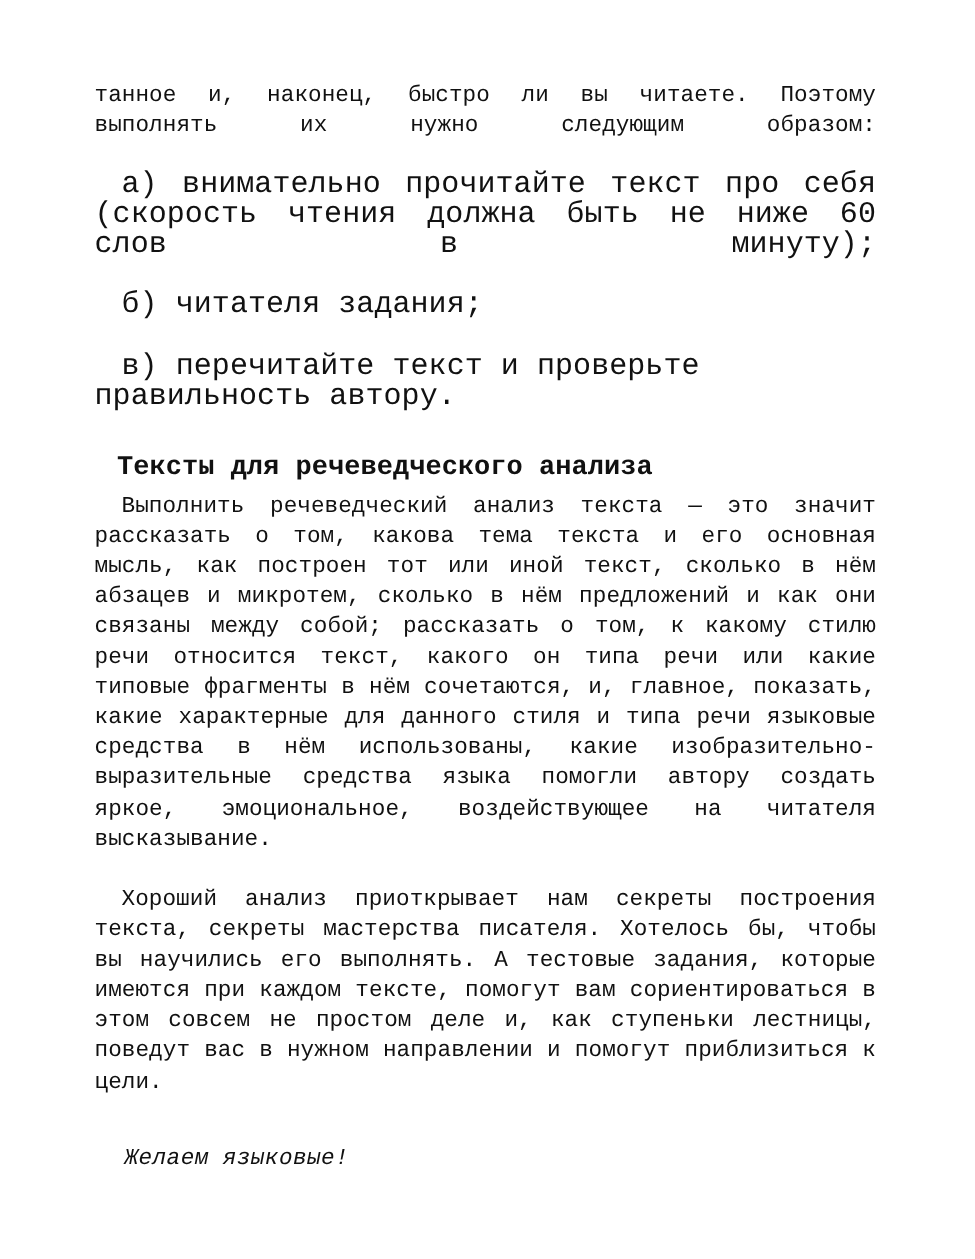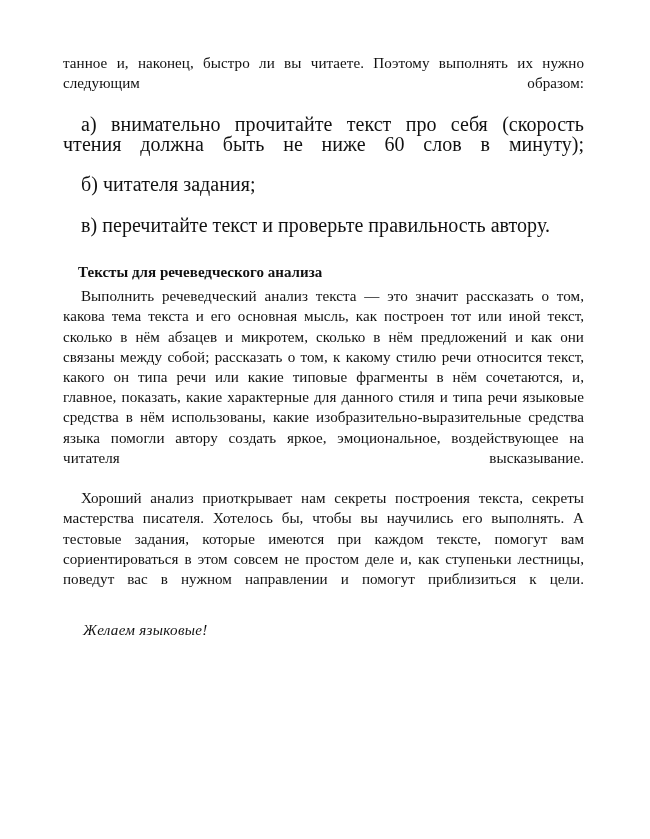--- a/index.html
+++ b/index.html
@@ -16,20 +16,21 @@
     color: #111111;
     -webkit-font-smoothing: antialiased;
   }
 
   .page {
     position: relative;
     width: 650px;
     height: 839px;
     background: #ffffff;
     box-sizing: border-box;
+    font-family: Liberation Mono, monospace;
   }
 
   .text-column {
     position: absolute;
     left: 63px;
     top: 53px;
     width: 521px;
   }
 
   
@@ -62,21 +63,21 @@
   }
 
   
   .list-item.short {
     text-align: left;
   }
 
   .section-heading {
     margin: 0;
     padding-top: 7px;
-    font-size: 15px;
+    font-size: 18px;
     line-height: 20.2px;
     font-weight: bold;
     text-indent: 15px;
     text-align: left;
     letter-spacing: 0.02px;
   }
 
   .heading-gap {
     height: 4px;
   }

